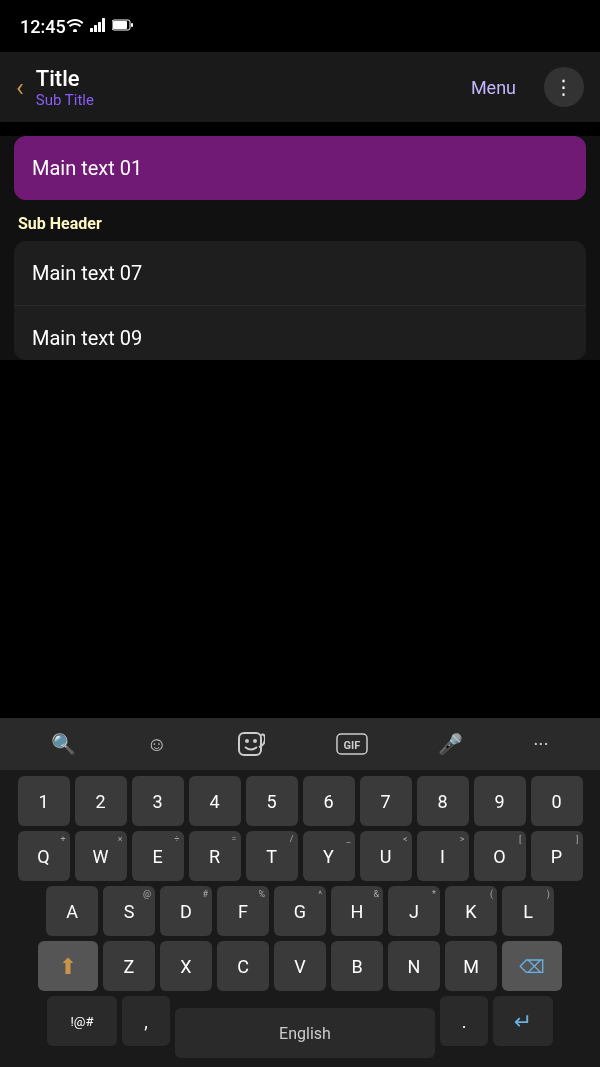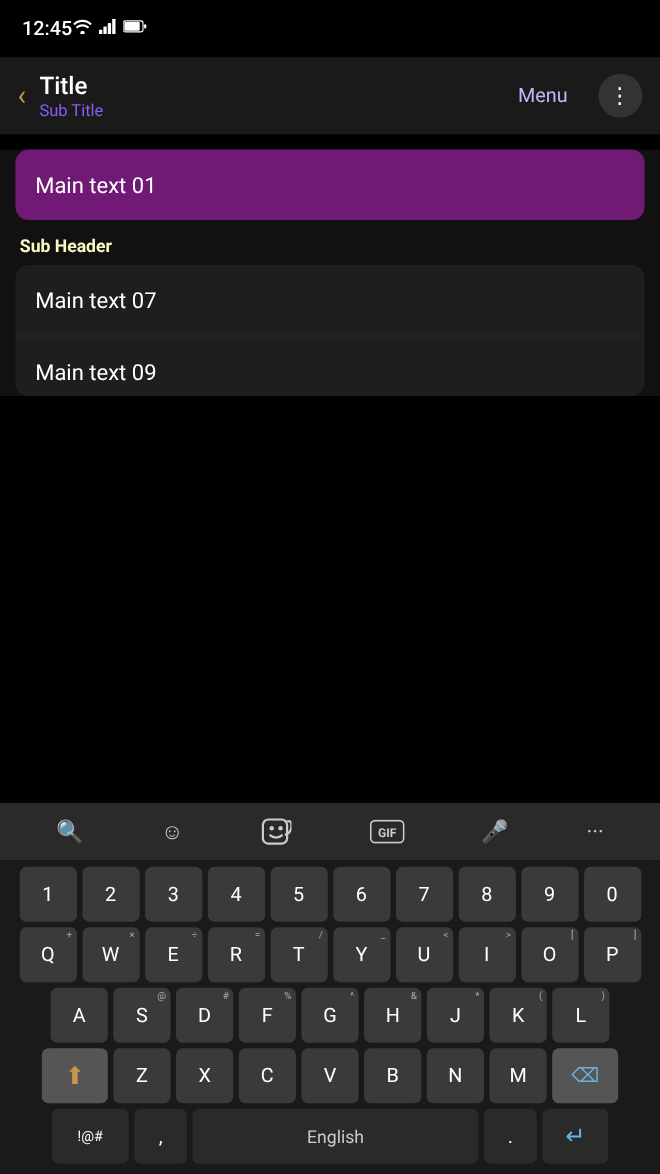--- a/index.html
+++ b/index.html
@@ -448,21 +448,21 @@
       </div>
     </div>
 
     <div class="key-row">
       <div class="key dark" style="max-width:70px; font-size:13px;">
         <span>!@#</span>
       </div>
       <div class="key dark" style="max-width:48px;">
         <span>,</span>
       </div>
-      <div class="key dark extra-wide" style="max-width:260px; flex:5;">
+      <div class="key dark extra-wide" style="max-width:260px; flex:5;margin-top:12px;">
         <span class="key-space">English</span>
       </div>
       <div class="key dark" style="max-width:48px;">
         <span>.</span>
       </div>
       <div class="key dark" style="max-width:60px;">
         <span class="key-return">↵</span>
       </div>
     </div>
   </div>

